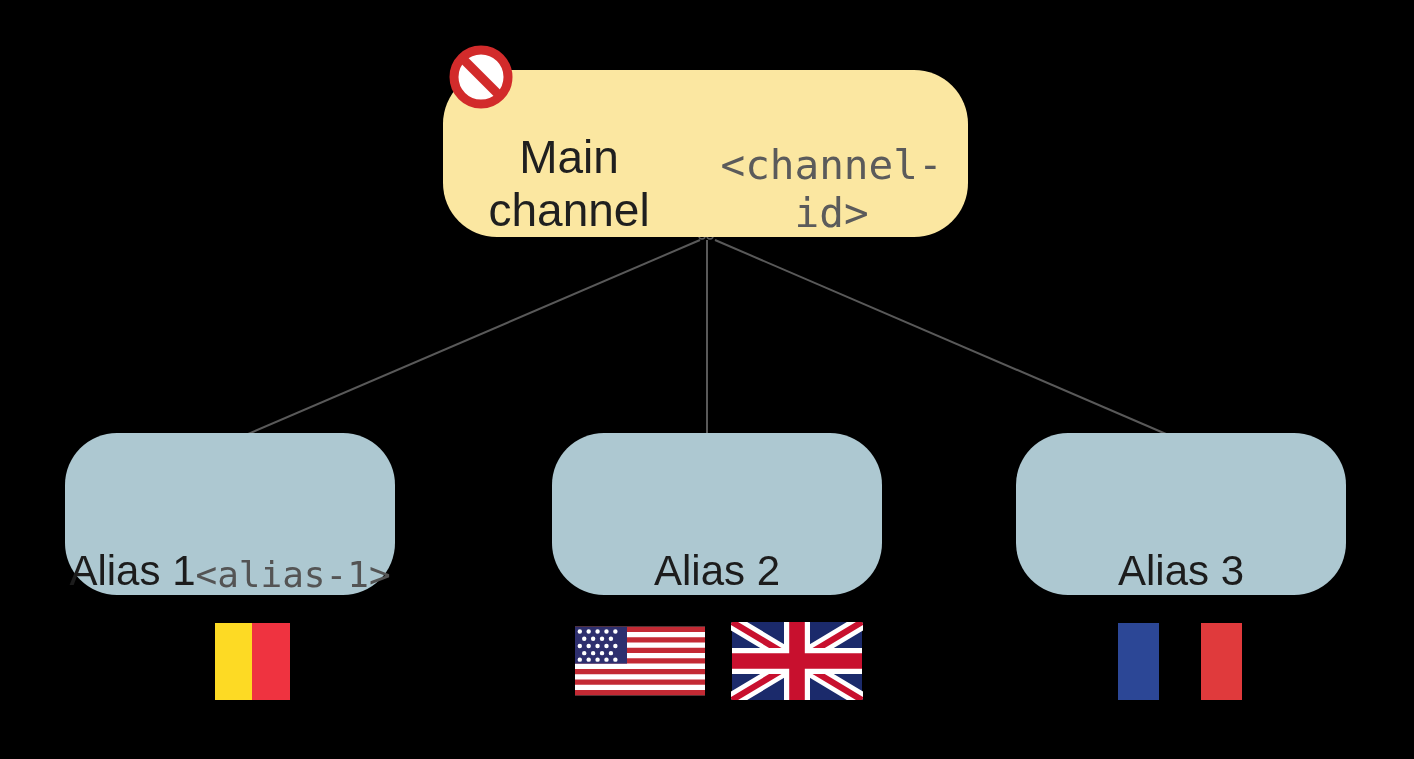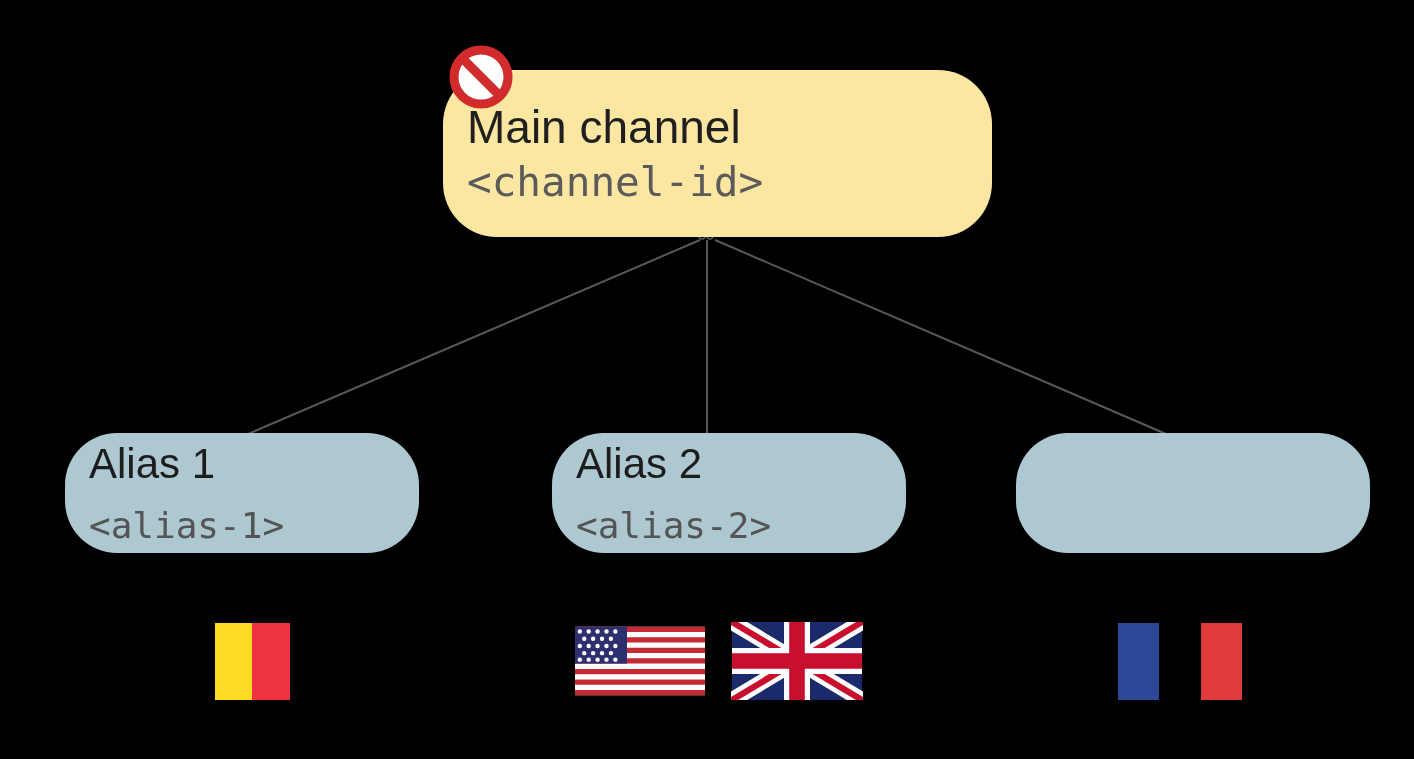--- a/index.html
+++ b/index.html
@@ -1,34 +1,34 @@
 <!DOCTYPE html>
 <html><head>
 <meta charset="utf-8">
 <style>
   html,body{margin:0;padding:0;background:#000;}
   .canvas{
     position:relative;width:1414px;height:759px;background:#000000;
     overflow:hidden;font-family:"Liberation Sans",sans-serif;
   }
   .node{
-    position:absolute;display:flex;flex-direction:column;
-    align-items:flex-start;justify-content:center;text-align:center;padding-left:24px;
+    position:absolute;display:flex;flex-direction:row;
+    align-items:flex-end;justify-content:center;text-align:center;
   }
   .main-node{
     left:443px;top:70px;width:525px;height:167px;
     background:#FBE7A1;border-radius:54px;
   }
   .main-title{font-size:46px;color:#1F1F1F;line-height:1.15;}
   .main-code{
     font-size:41px;color:#5B5B5B;margin-top:4px;
     font-family:"DejaVu Sans Mono","Liberation Mono",monospace;
   }
   .alias-node{
-    top:433px;width:330px;height:120px;
+    top:433px;width:330px;height:162px;
     background:#ADC8D1;border-radius:52px;
   }
   .alias-1{left:65px;}
   .alias-2{left:552px;}
   .alias-3{left:1016px;}
   .alias-title{font-size:42px;color:#1C1C1C;line-height:1.15;}
   .alias-code{
     font-size:36px;color:#545454;margin-top:16px;
     font-family:"DejaVu Sans Mono","Liberation Mono",monospace;
   }
@@ -70,24 +70,24 @@
     <line x1="15.5" y1="15.5" x2="52.5" y2="52.5" stroke="#D22B2B" stroke-width="9"></line>
   </svg>
 
   <div class="node alias-node alias-1">
     <div class="alias-title">Alias 1</div>
     <div class="alias-code">&lt;alias-1&gt;</div>
   </div>
 
   <div class="node alias-node alias-2">
     <div class="alias-title">Alias 2</div>
-    <div class="alias-code">&lt;alias-2&gt;</div>
   </div>
 
   <div class="node alias-node alias-3">
+    <div class="alias-title">Alias 3</div>
   </div>
 
   <div class="flag flag-be">
     <div class="stripe s1"></div>
     <div class="stripe s2"></div>
     <div class="stripe s3"></div>
   </div>
 
   <svg class="flag-us" width="130" height="78" viewBox="0 0 190 100">
     <rect width="190" height="100" fill="#FFFFFF"></rect>

